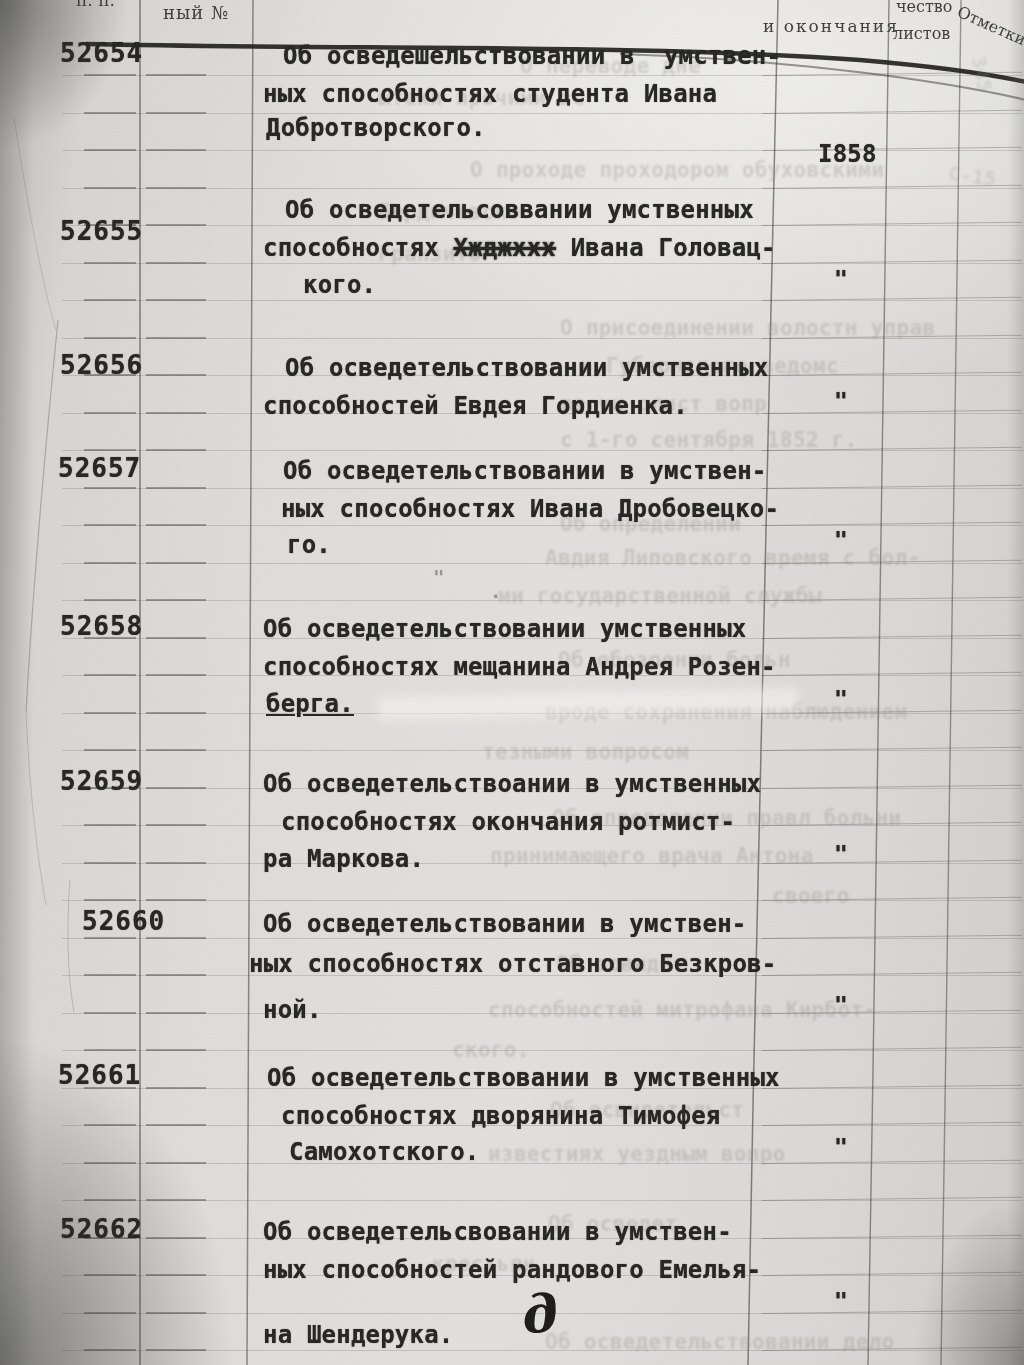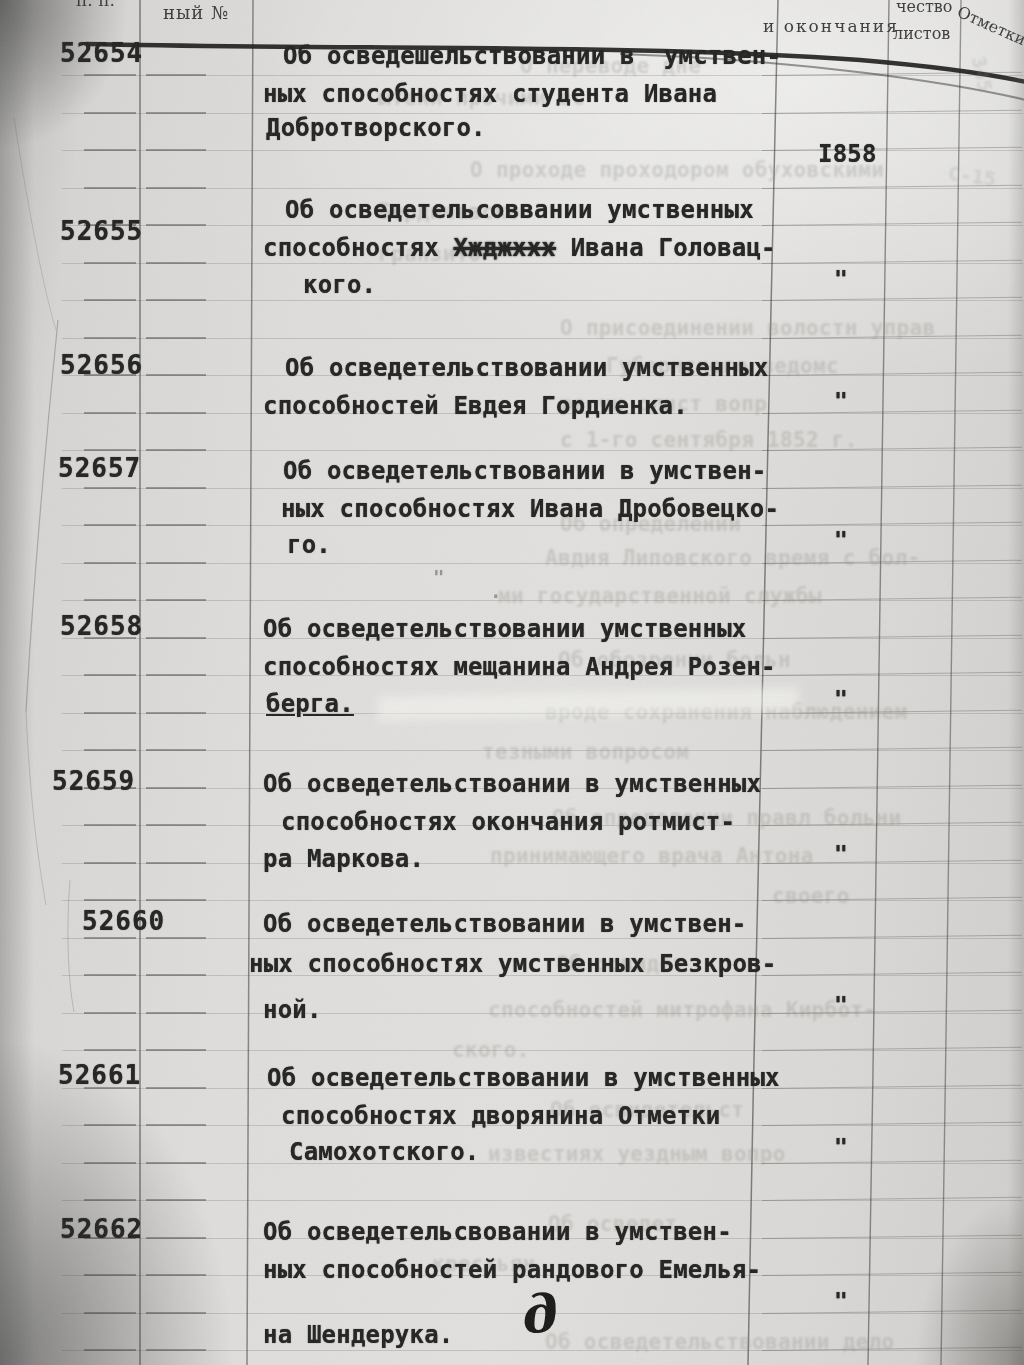--- a/index.html
+++ b/index.html
@@ -272,37 +272,37 @@
         <div class="typed ditto" style="left: 834px; top: 527px;">"</div>
       </div>
       <div>
         <div class="typed num" style="left: 60px; top: 611px;">52658</div>
         <div class="typed" style="left: 263px; top: 615px;">Об осведетельствовании умственных</div>
         <div class="typed" style="left: 263px; top: 653px;">способностях мещанина Андрея Розен-</div>
         <div class="typed" style="left: 266px; top: 690px; text-decoration: underline;">берга.</div>
         <div class="typed ditto" style="left: 834px; top: 686px;">"</div>
       </div>
       <div>
-        <div class="typed num" style="left: 52px; top: 766px;">52659</div>
+        <div class="typed num" style="left: 60px; top: 766px;">52659</div>
         <div class="typed" style="left: 263px; top: 770px;">Об осведетельствоании в умственных</div>
         <div class="typed" style="left: 281px; top: 808px;">способностях окончания ротмист-</div>
         <div class="typed" style="left: 263px; top: 845px;">ра Маркова.</div>
         <div class="typed ditto" style="left: 834px; top: 841px;">"</div>
       </div>
       <div>
         <div class="typed num" style="left: 82px; top: 906px;">52660</div>
         <div class="typed" style="left: 263px; top: 910px;">Об осведетельствовании в умствен-</div>
-        <div class="typed" style="left: 249px; top: 950px;">ных способностях умственных Безкров-</div>
+        <div class="typed" style="left: 249px; top: 950px;">ных способностях отставного Безкров-</div>
         <div class="typed" style="left: 263px; top: 996px;">ной.</div>
         <div class="typed ditto" style="left: 834px; top: 992px;">"</div>
       </div>
       <div>
         <div class="typed num" style="left: 58px; top: 1060px;">52661</div>
         <div class="typed" style="left: 267px; top: 1064px;">Об осведетельствовании в умственных</div>
-        <div class="typed" style="left: 281px; top: 1102px;">способностях дворянина Отметки</div>
+        <div class="typed" style="left: 281px; top: 1102px;">способностях дворянина Тимофея</div>
         <div class="typed" style="left: 289px; top: 1138px;">Самохотского.</div>
         <div class="typed ditto" style="left: 834px; top: 1134px;">"</div>
       </div>
       <div>
         <div class="typed num" style="left: 60px; top: 1214px;">52662</div>
         <div class="typed" style="left: 263px; top: 1218px;">Об осведетельсвовании в умствен-</div>
         <div class="typed" style="left: 263px; top: 1256px;">ных способностей рандового Емелья-</div>
         <div class="typed" style="left: 263px; top: 1321px;">на Шендерука.</div>
         <div class="typed ditto" style="left: 834px; top: 1288px;">"</div>
       </div>

